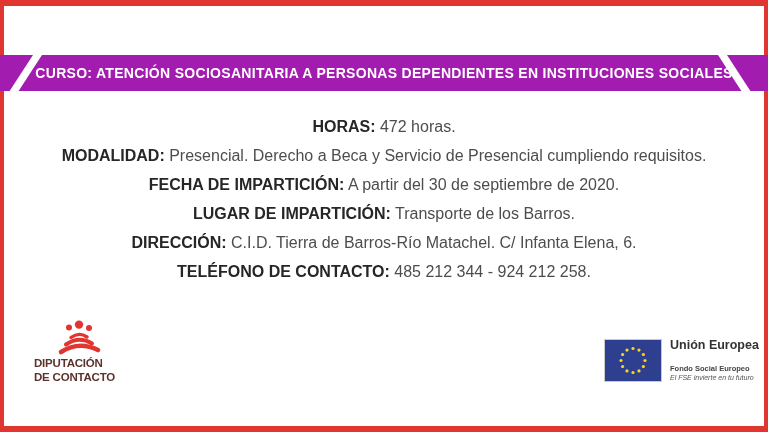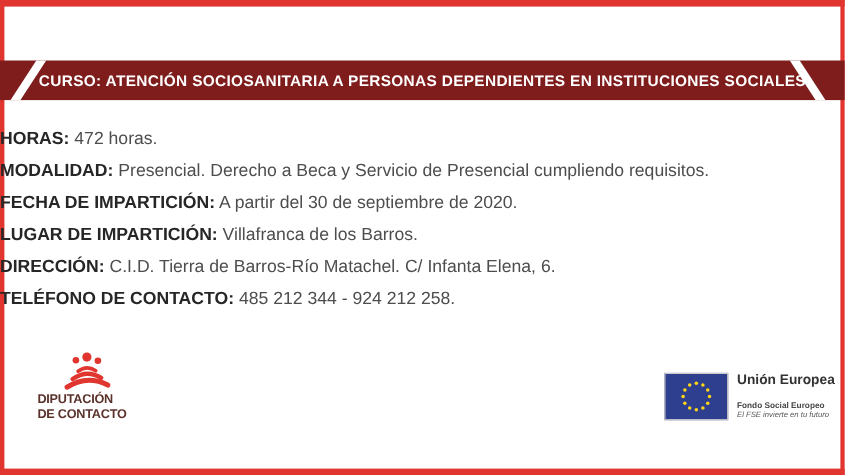--- a/index.html
+++ b/index.html
@@ -18,21 +18,21 @@
   .border-top    { top: 0; left: 0; width: 768px; height: 6px; }
   .border-bottom { bottom: 0; left: 0; width: 768px; height: 6px; }
   .border-left   { top: 0; left: 0; width: 4px; height: 432px; }
   .border-right  { top: 0; right: 0; width: 4px; height: 432px; }
 
   
   .ribbon {
     position: absolute;
     top: 55px; left: 0;
     width: 768px; height: 36px;
-    background: #7f1d1d;
+    background: #a21caf;
   }
   .ribbon-notch {
     position: absolute;
     top: 0;
     width: 9px; height: 36px;
     background: #ffffff;
     transform-origin: 0 0;
   }
   .ribbon-notch.left  { left: 33px;  transform: skewX(-33deg); }
   .ribbon-notch.right { left: 718px; transform: skewX(33deg); }
@@ -47,20 +47,21 @@
     font-weight: bold;
     letter-spacing: 0.3px;
     white-space: nowrap;
   }
 
   
   .info {
     position: absolute;
     top: 112px; left: 0;
     width: 768px;
+    text-align: center;
   }
   .info-line {
     line-height: 29px;
     font-size: 16px;
     color: #4d4d4d;
     white-space: nowrap;
   }
   .info-line .label {
     font-weight: bold;
     color: #262626;
@@ -138,21 +139,21 @@
     <div class="info-line">
       <span class="label">MODALIDAD:</span>
       <span class="value">Presencial. Derecho a Beca y Servicio de Presencial cumpliendo requisitos.</span>
     </div>
     <div class="info-line">
       <span class="label">FECHA DE IMPARTICIÓN:</span>
       <span class="value">A partir del 30 de septiembre de 2020.</span>
     </div>
     <div class="info-line">
       <span class="label">LUGAR DE IMPARTICIÓN:</span>
-      <span class="value">Villafranca de los Barros.</span>
+      <span class="value">Transporte de los Barros.</span>
     </div>
     <div class="info-line">
       <span class="label">DIRECCIÓN:</span>
       <span class="value">C.I.D. Tierra de Barros-Río Matachel. C/ Infanta Elena, 6.</span>
     </div>
     <div class="info-line">
       <span class="label">TELÉFONO DE CONTACTO:</span>
       <span class="value">485 212 344 - 924 212 258.</span>
     </div>
   </div>

